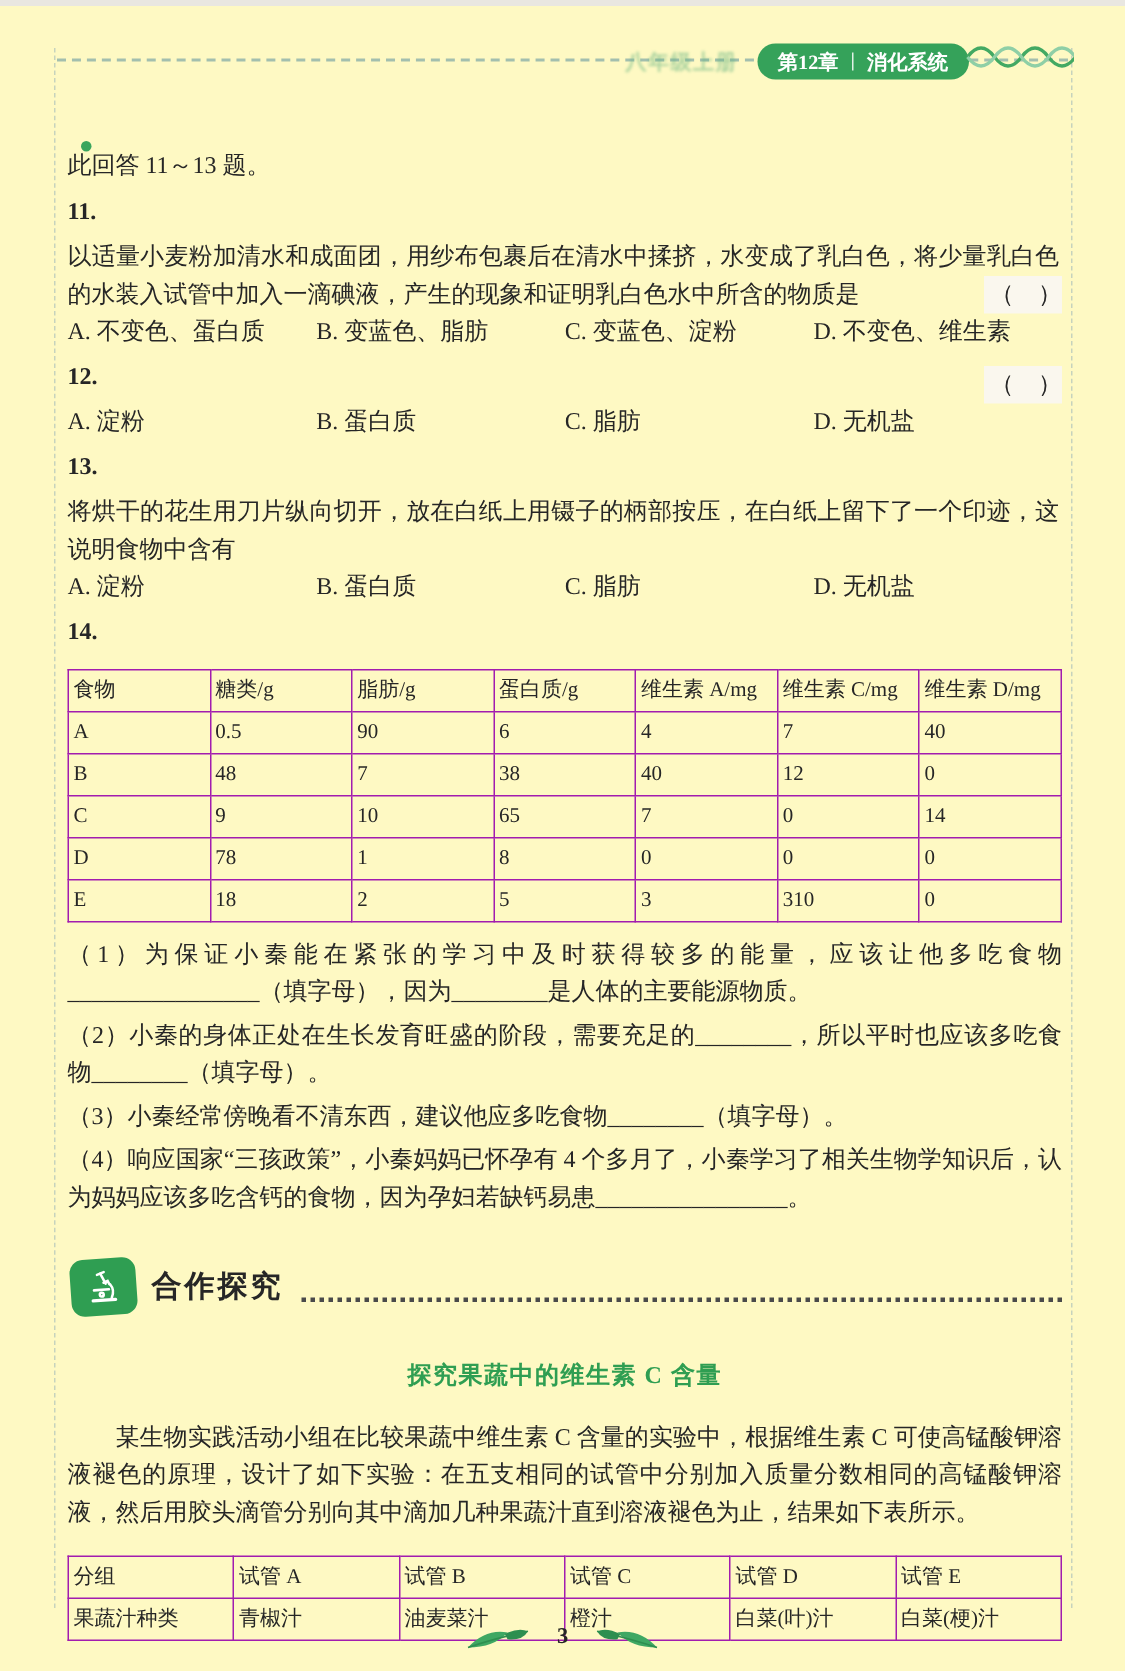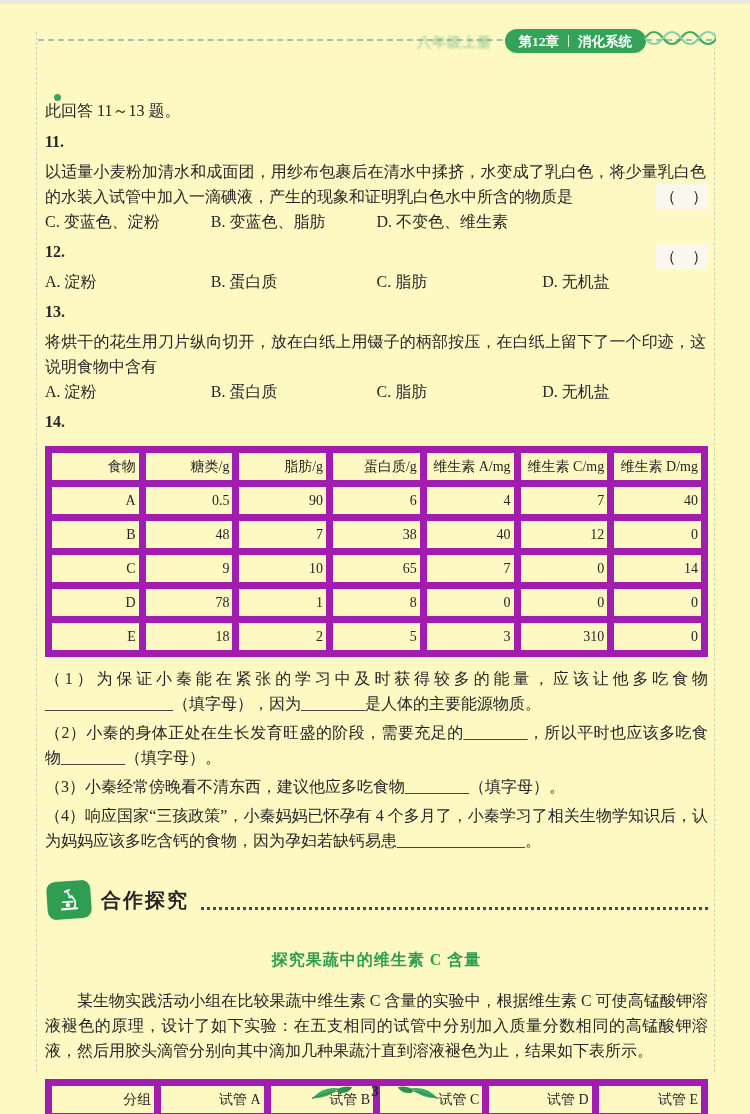--- a/index.html
+++ b/index.html
@@ -22,21 +22,21 @@
   .content{position:absolute;left:45px;right:42px;top:94px;}
   .intro{margin:0 0 6px 0;}
   .question{display:flex;margin-bottom:3px;flex-direction:column;}
   .qnum{flex:0 0 30px;font-weight:bold;}
   .qbody{flex:1;min-width:0;}
   .stem{margin:0;position:relative;text-align:justify;padding-right:2px;}
   .stem .paren{position:absolute;right:0;bottom:0;background:#faf7ee;padding-left:4px;}
   .options{display:grid;grid-template-columns:repeat(4,1fr);margin:0 0 2px 0;}
   .opt{white-space:nowrap;overflow:hidden;}
   .data-table{border-collapse:collapse;table-layout:fixed;width:100%;font-size:14px;margin:7px 0 9px 0;}
-  .data-table td{border:7px solid #a21caf;text-align:right;height:27px;padding:0 3px;overflow:hidden;}
+  .data-table td{border:1px solid #a21caf;text-align:left;height:27px;padding:0 3px;overflow:hidden;}
   .subq{margin:0 0 4px 0;text-align:justify;}
   .coop{display:flex;align-items:center;margin:24px 0 0 2px;}
   .coop-icon{width:44px;height:38px;background:#2f9e52;border-radius:9px;display:flex;
              align-items:center;justify-content:center;transform:rotate(-4deg);flex:0 0 44px;}
   .coop-label{font-size:20px;font-weight:bold;margin:0 12px 0 10px;letter-spacing:2px;white-space:nowrap;}
   .dots{flex:1;height:0;border-bottom:3px dotted #4a4a4a;margin-top:16px;}
   .green-title{margin:28px 0 0 0;text-align:center;color:#2f9e52;font-size:16px;font-weight:bold;letter-spacing:1px;}
   .para{margin:16px 0 0 0;text-indent:2em;text-align:justify;}
   .result{margin-top:16px;}
   .page-footer{position:absolute;bottom:14px;left:0;right:0;display:flex;align-items:center;
@@ -68,22 +68,23 @@
 
   <section class="content">
 
     <p class="intro">此回答 11～13 题。</p>
 
     <div class="question">
       <span class="qnum">11.</span>
       <div class="qbody">
         <p class="stem"><span>以适量小麦粉加清水和成面团，用纱布包裹后在清水中揉挤，水变成了乳白色，将少量乳白色的水装入试管中加入一滴碘液，产生的现象和证明乳白色水中所含的物质是</span><span class="paren">（　）</span></p>
         <div class="options">
+          <span class="opt">A. 不变色、蛋白质</span>
+          <span class="opt">B. 变蓝色、脂肪</span>
           <span class="opt">C. 变蓝色、淀粉</span>
-          <span class="opt">B. 变蓝色、脂肪</span>
           <span class="opt">D. 不变色、维生素</span>
         </div>
       </div>
     </div>
 
     <div class="question">
       <span class="qnum">12.</span>
       <div class="qbody">
         <p class="stem"><span class="paren">（　）</span></p>
         <div class="options">

